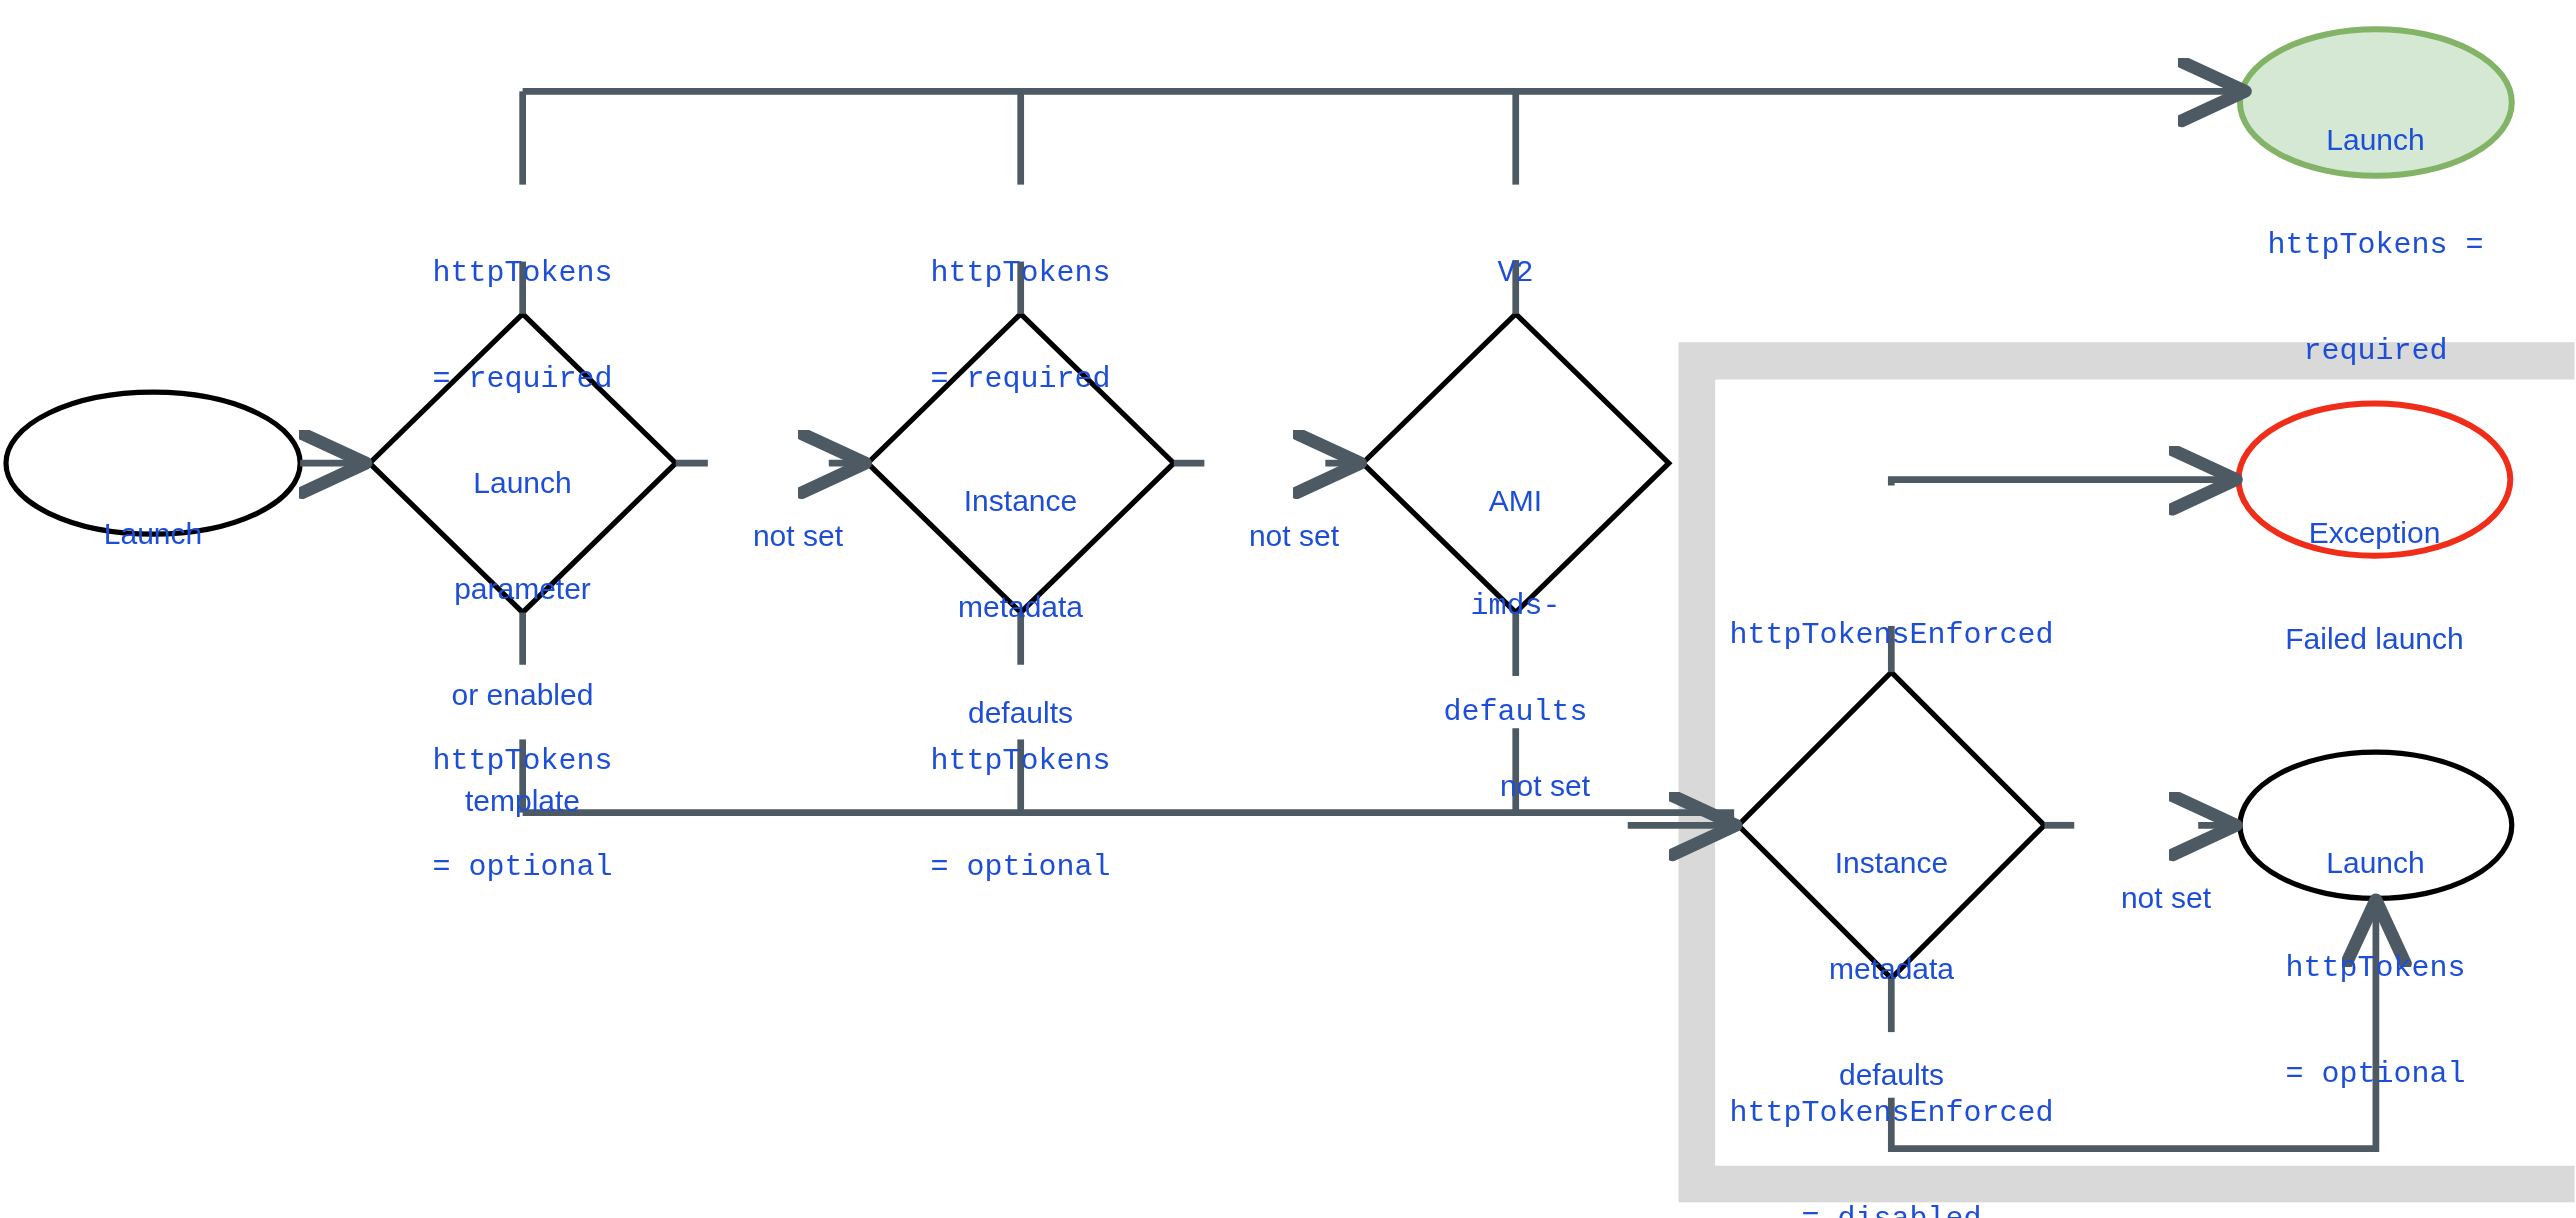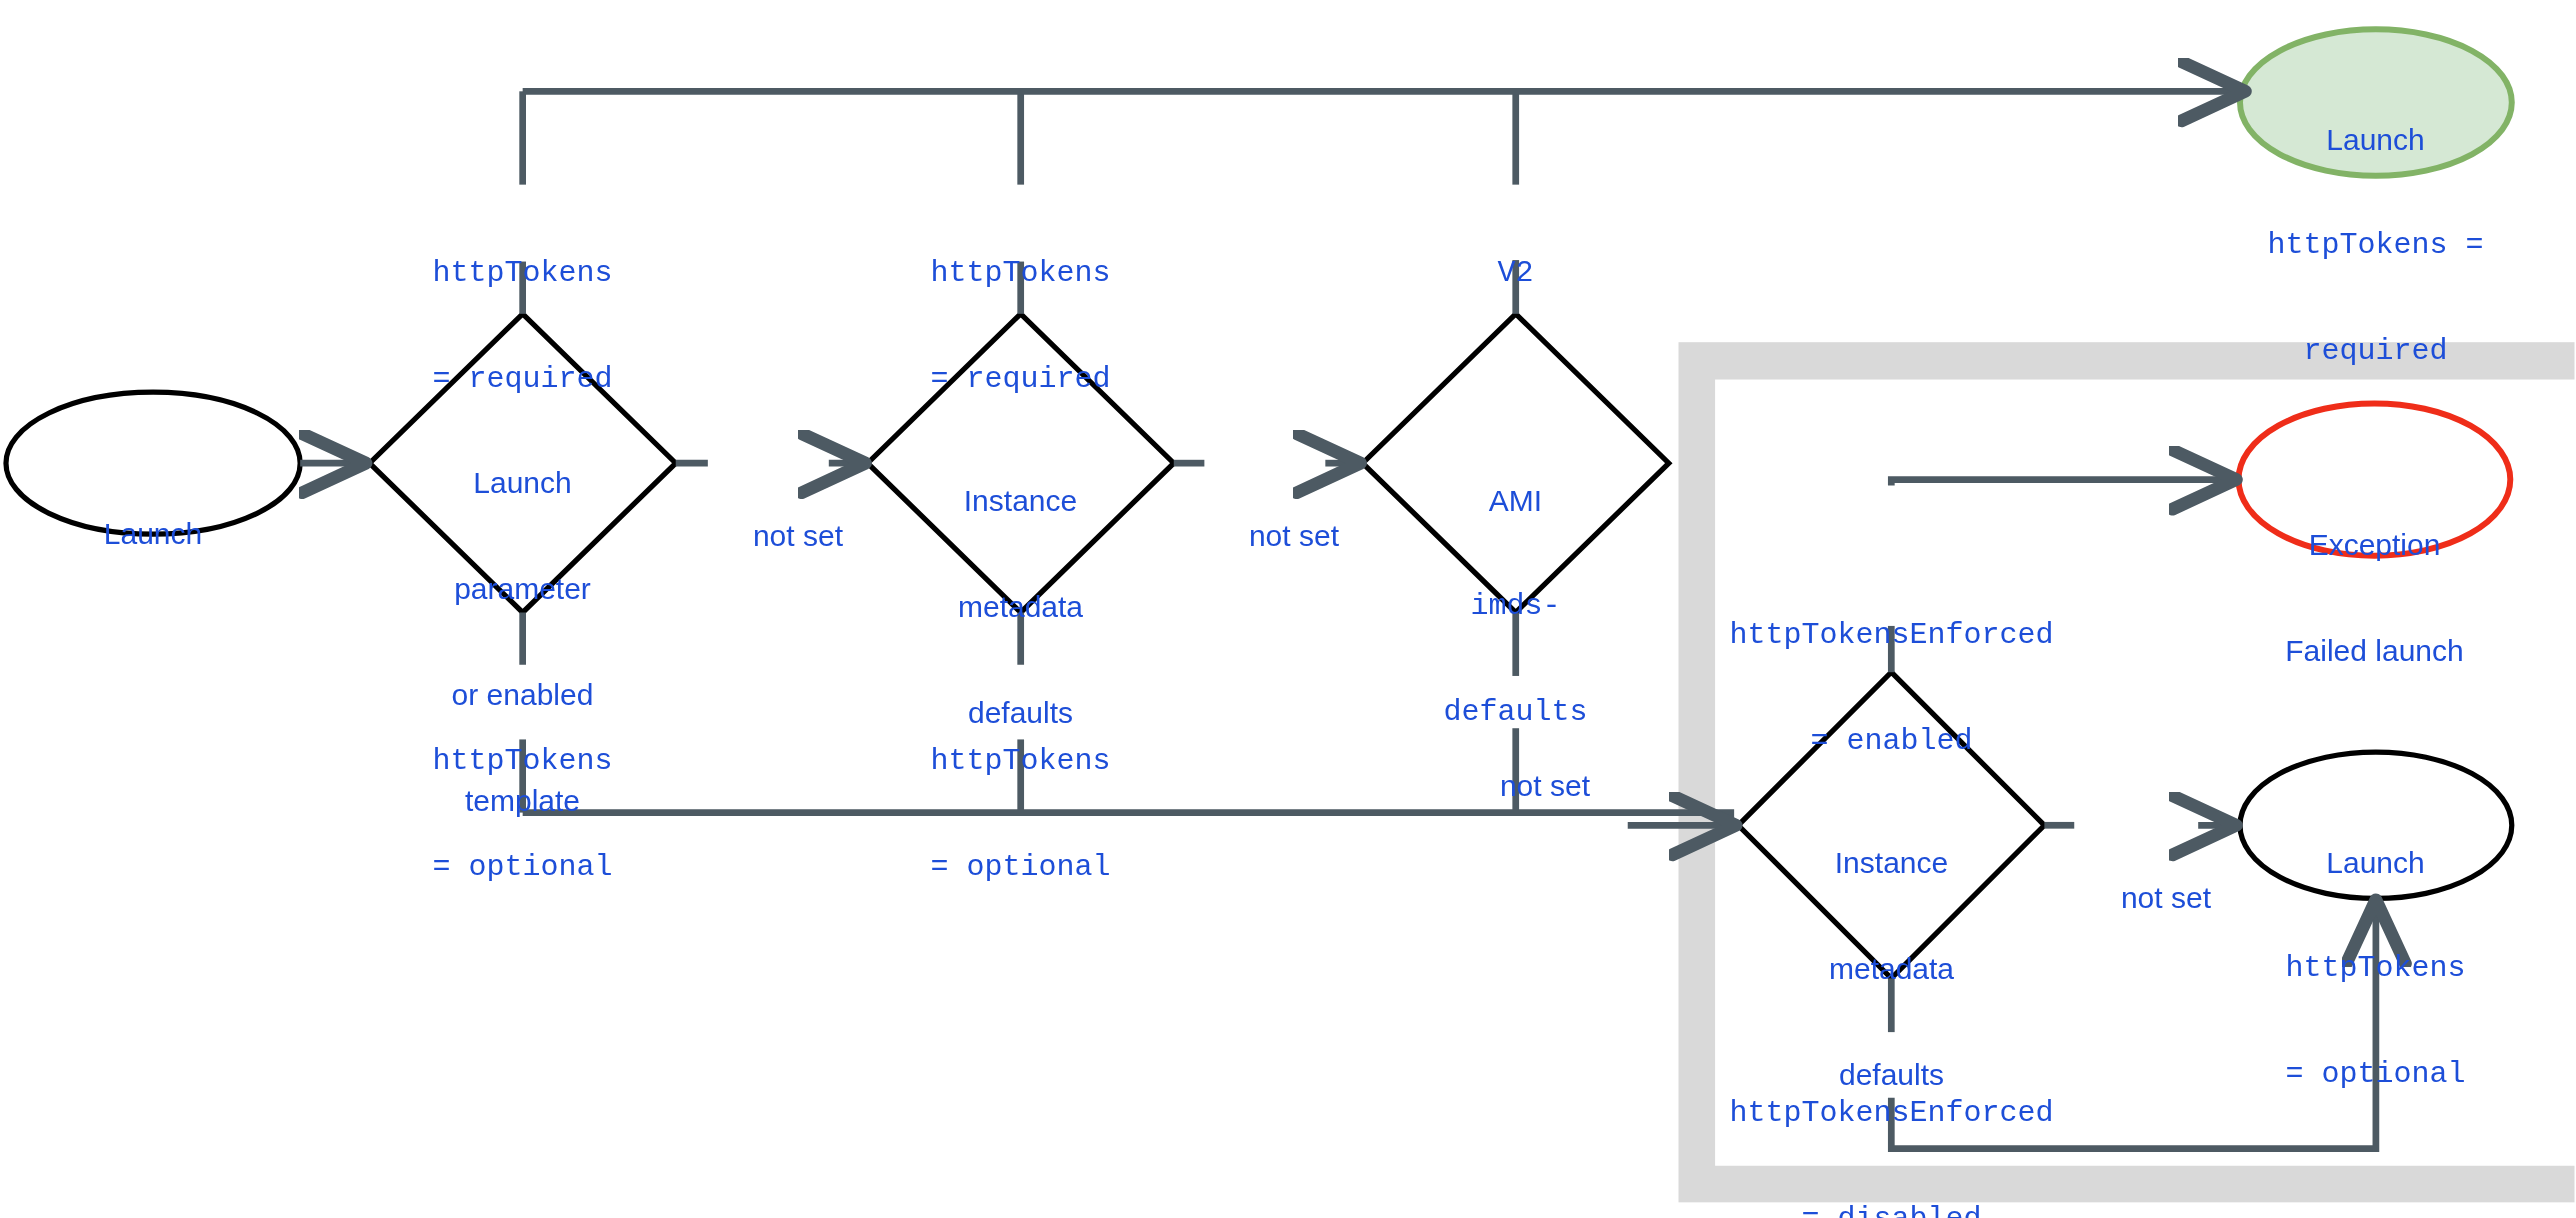--- a/index.html
+++ b/index.html
@@ -135,21 +135,21 @@
     <span class="t-sans">metadata</span>
     <span class="t-sans">defaults</span>
   </div>
 
   <div class="lbl node-text" style="left:2241px; top:51px; width:269px;">
     <span class="t-sans">Launch</span>
     <span class="t-mono">httpTokens =</span>
     <span class="t-mono">required</span>
   </div>
 
-  <div class="lbl node-text" style="left:2240px; top:456px; width:269px;">
+  <div class="lbl node-text" style="left:2240px; top:444px; width:269px;">
     <span class="t-sans">Exception</span>
     <span class="t-sans">Failed launch</span>
   </div>
 
   <div class="lbl node-text" style="left:2241px; top:774px; width:269px;">
     <span class="t-sans">Launch</span>
     <span class="t-mono">httpTokens</span>
     <span class="t-mono">= optional</span>
   </div>
 
@@ -184,21 +184,20 @@
     <span style="display:block">httpTokens</span>
     <span style="display:block">= optional</span>
   </div>
 
   <div class="lbl edge-label-sans" style="left:1441px; top:697px; width:149px;">
     <span style="display:block">not set</span>
   </div>
 
   <div class="lbl edge-label mono" style="left:1705px; top:547px; width:373px;">
     <span style="display:block">httpTokensEnforced</span>
-    <span style="display:block">= enabled</span>
   </div>
 
   <div class="lbl edge-label mono" style="left:1705px; top:1025px; width:373px;">
     <span style="display:block">httpTokensEnforced</span>
     <span style="display:block">= disabled</span>
   </div>
 
   <div class="lbl edge-label-sans" style="left:2062px; top:809px; width:149px;">
     <span style="display:block">not set</span>
   </div>

